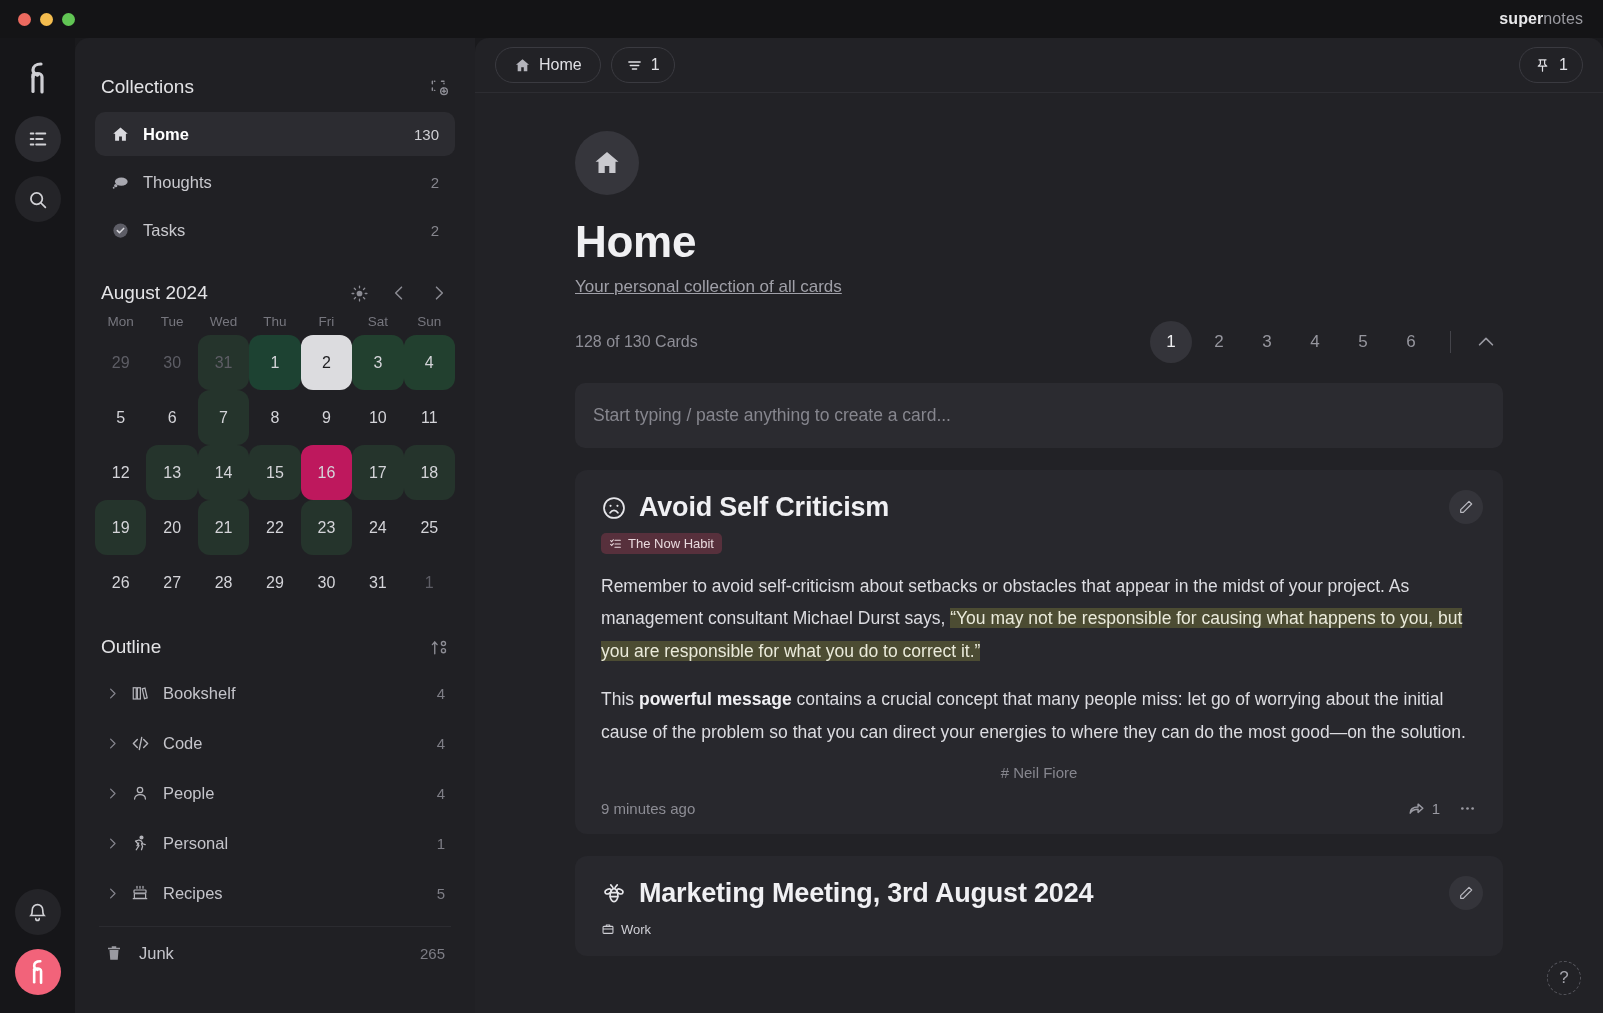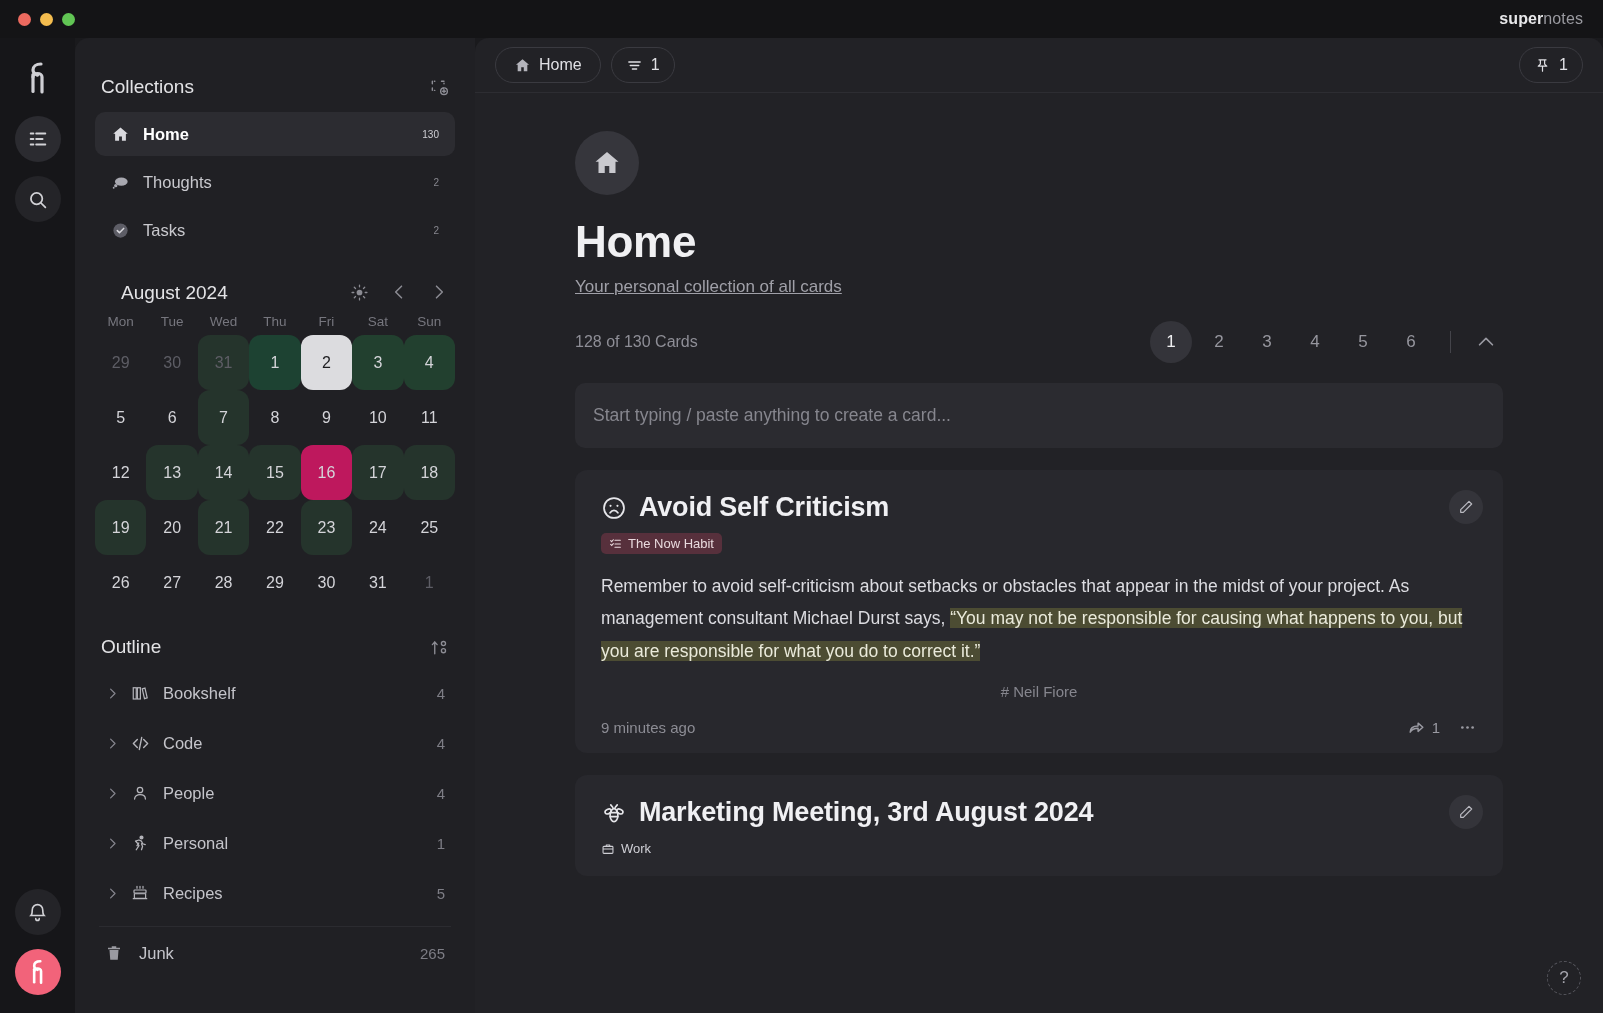--- a/index.html
+++ b/index.html
@@ -74,28 +74,27 @@
   .coll-item {
     display: flex; align-items: center;
     height: 44px; border-radius: 10px;
     padding: 0 16px; margin-bottom: 4px;
     color: #c9c9ce; font-size: 16.5px;
   }
   .coll-item.selected { background: #2c2c31; color: #fff; font-weight: 700; }
   .coll-item .ci-icon { width: 26px; display: flex; align-items: center; color: #a8a8b0; }
   .coll-item.selected .ci-icon { color: #d9d9de; }
   .coll-item .ci-label { flex: 1; padding-left: 6px; }
-  .coll-item .ci-count { color: #86868e; font-size: 10px; }
+  .coll-item .ci-count { color: #86868e; font-size: 15px; }
   .coll-item.selected .ci-count { color: #cfcfd4; font-weight: 400; }
 
   
   .cal-head {
-    display: flex; align-items: flex-start; justify-content: space-between;
+    display: flex; align-items: center; justify-content: space-between;
     padding: 26px 6px 10px 6px;
-    margin-left: 20px;
   }
   .cal-title { font-size: 19px; color: #e3e3e6; }
   .cal-nav { display: flex; align-items: center; gap: 20px; color: #8b8b93; }
   .cal-grid { display: grid; grid-template-columns: repeat(7, 1fr); }
   .cal-dow {
     text-align: center; font-size: 13.5px; color: #76767e;
     padding-bottom: 6px;
   }
   .cal-cell {
     height: 55px; display: flex; align-items: center; justify-content: center;
@@ -587,20 +586,21 @@
           <span class="tag">
             <span>
               <svg width="13" height="13" viewBox="0 0 24 24" fill="none" stroke="currentColor" stroke-width="2" stroke-linecap="round">
                   <path d="M3 6.5l2 2 3-3.4M3 13.5l2 2 3-3.4M11 6h10M11 13h10M11 19h10"></path>
                 </svg>
             </span>
             <span>The Now Habit</span>
           </span>
         </div>
         <p class="card-p" id="p1"><span>Remember to avoid self-criticism about setbacks or obstacles that appear in the midst of your project. As management consultant Michael Durst says, </span><span class="hl">“You may not be responsible for causing what happens to you, but you are responsible for what you do to correct it.”</span></p>
+        <p class="card-p" id="p2"><span>This </span><b>powerful message</b><span> contains a crucial concept that many people miss: let go of worrying about the initial cause of the problem so that you can direct your energies to where they can do the most good—on the solution.</span></p>
         <div class="card-author"># Neil Fiore</div>
         <div class="card-foot">
           <span>9 minutes ago</span>
           <span class="fspacer"></span>
           <span class="foot-act">
             <span>
               <svg width="19" height="19" viewBox="0 0 24 24" fill="none" stroke="currentColor" stroke-width="1.8" stroke-linecap="round" stroke-linejoin="round">
                   <path d="M4 18c0-5 3.5-8 10-8V6.5l6 5.2-6 5.2V13c-5 0-8 1.6-10 5z"></path>
                 </svg>
             </span>

